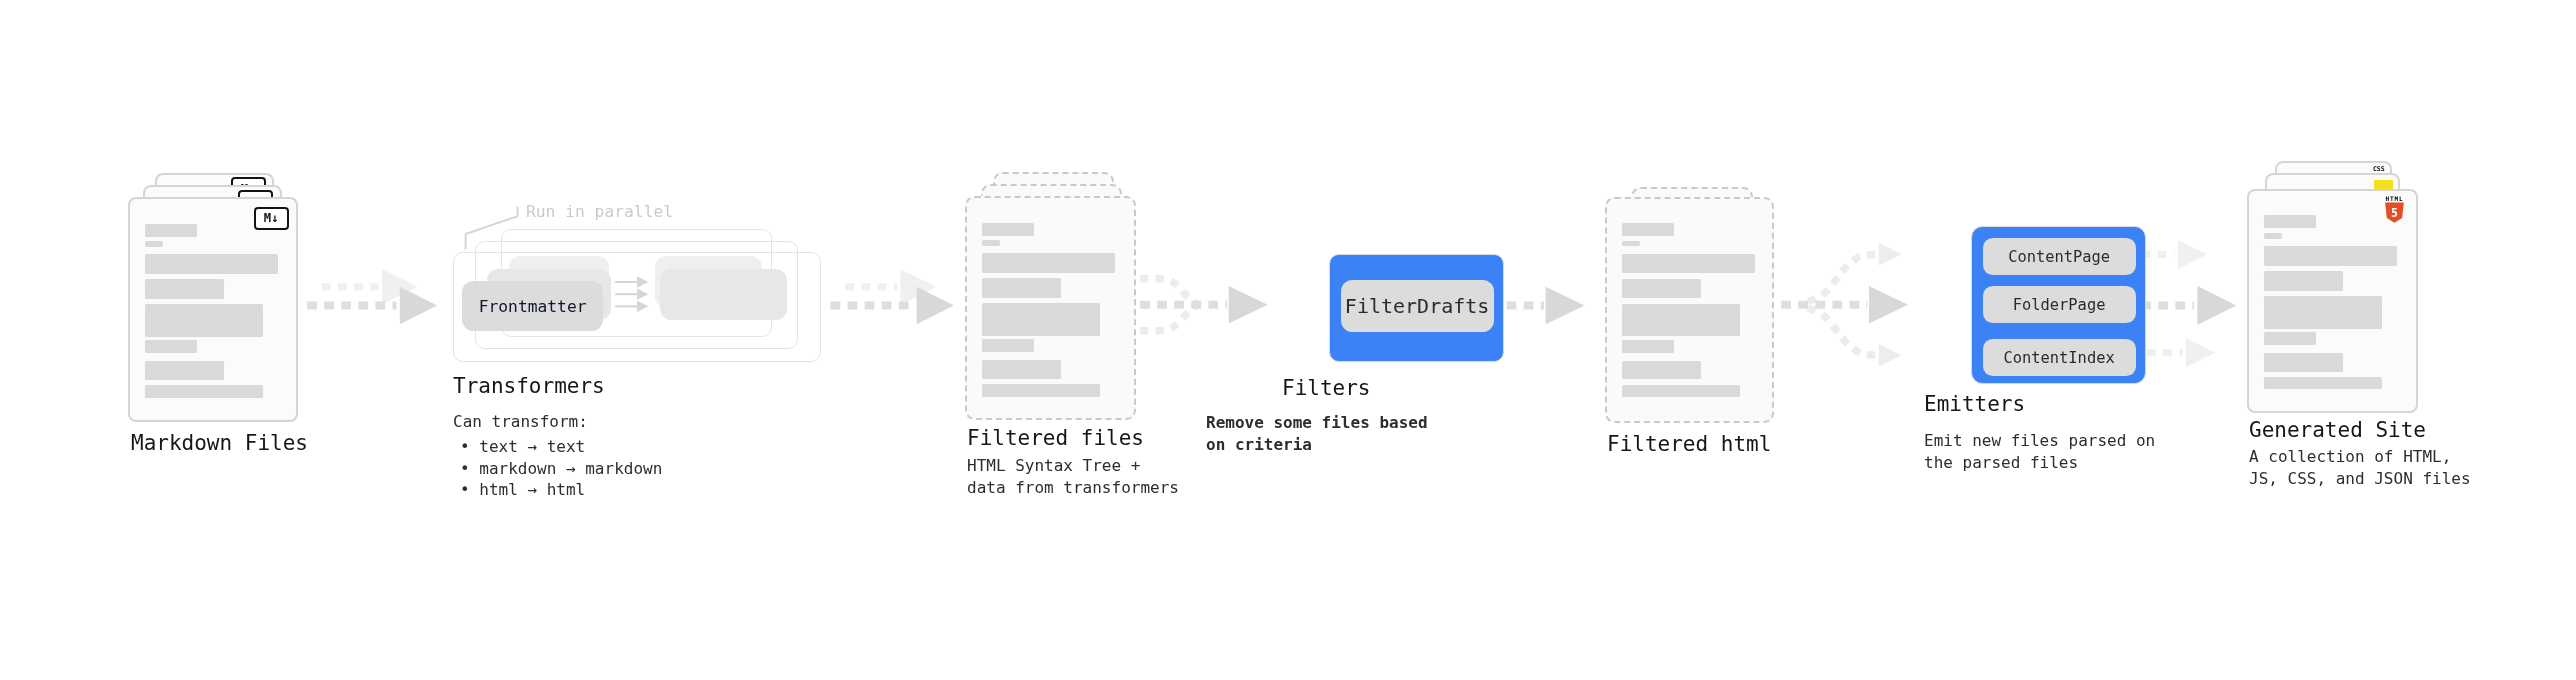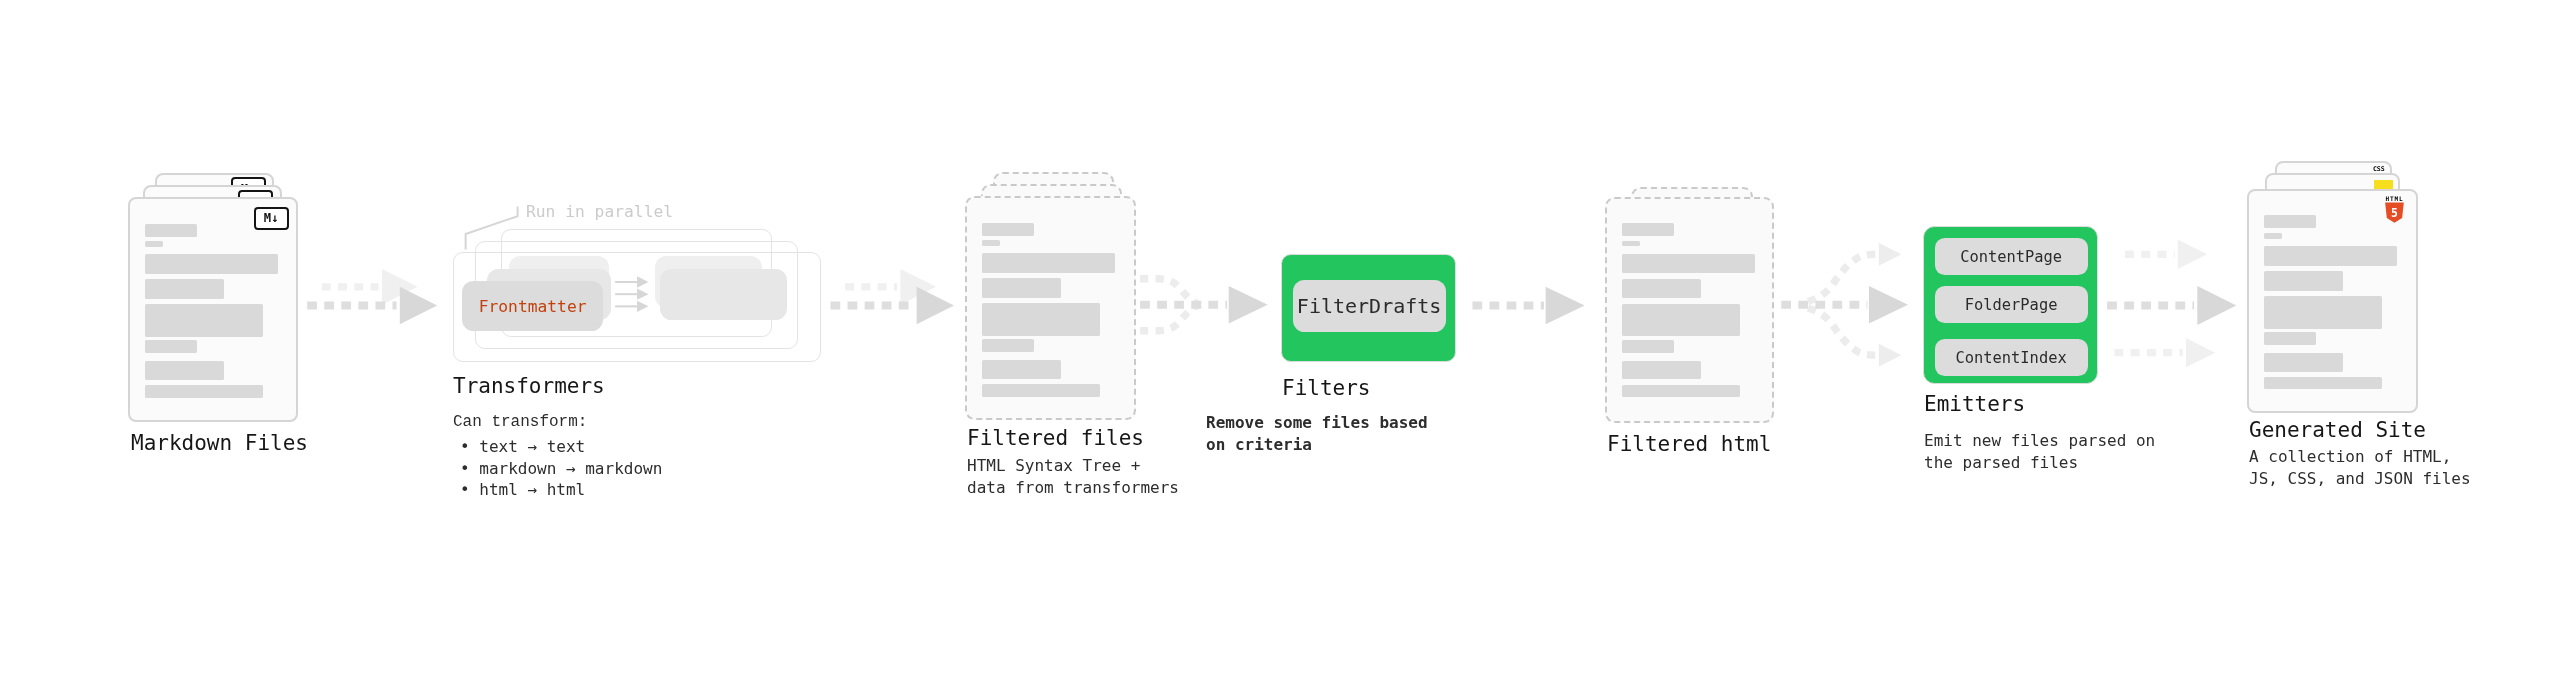--- a/index.html
+++ b/index.html
@@ -43,24 +43,24 @@
     line-height:1; border-bottom:2.4px solid var(--css,#2965f1); padding-bottom:0.8px; }
   .js-icon  { position:absolute; width:19.5px; height:9.8px; background:var(--js,#f7df1e); }
   .html5-icon { position:absolute; display:flex; flex-direction:column; align-items:center; }
   .h5t { font-size:6.1px; font-weight:bold; color:#000; line-height:1.2; letter-spacing:0.8px; }
   .h5s { width:18.7px; height:20.3px; background:var(--html5,#e44d26); color:#fff;
     clip-path:polygon(0 0,100% 0,91% 77%,50% 100%,9% 77%); font-size:11.4px; font-weight:bold;
     display:flex; align-items:center; justify-content:center; }
 
   .t-layer { position:absolute; border:1.6px solid #e3e3e3; border-radius:9.8px; }
   .t-pill  { position:absolute; border-radius:11.4px; display:flex; align-items:center;
-    justify-content:center; font-size:16.3px; color:#c2410c; }
+    justify-content:center; font-size:16.3px; color:#0f172a; }
   .g1 { background:var(--pill,#dcdcdc); } .g2 { background:#e7e7e7; } .g3 { background:#efefef; }
 
-  .box  { position:absolute; background:#22c55e; border:1.6px solid #dcdcdc; border-radius:9.8px; }
+  .box  { position:absolute; background:#3b82f6; border:1.6px solid #dcdcdc; border-radius:9.8px;margin-left:48px; }
   .pill { position:absolute; background:var(--pill,#dcdcdc); border-radius:10.6px;
     display:flex; align-items:center; justify-content:center; font-size:20px; color:#2b2b2b; }
 
   .h   { position:absolute; font-size:21px; font-weight:500; color:#161616; white-space:nowrap; line-height:1.1; }
   .cap { position:absolute; font-size:16px; line-height:22px; color:#2d2d2d; white-space:pre-line; }
   .bullets { position:absolute; font-size:16px; line-height:21.5px; color:#2d2d2d; }
   .annot { position:absolute; font-size:16.3px; color:#cbcbcb; white-space:nowrap; }
 </style>
 </head>
 <body>
@@ -139,21 +139,21 @@
     <span class="t-pill g3" style="right:9px;top:26px;width:107px;height:52px;"></span>
   </div>
   <div class="t-layer" style="left:475px;top:241px;width:321px;height:106px;">
     <span class="t-pill g2" style="left:10.6px;top:27px;width:124px;height:51px;"></span>
     <span class="t-pill g2" style="right:9.8px;top:27px;width:127px;height:51px;"></span>
   </div>
   <div class="t-layer" style="left:453px;top:252px;width:366px;height:108px;">
     <span class="t-pill g1" style="left:8.1px;top:28px;width:141px;height:50px;">Frontmatter</span>
   </div>
   <div class="h" style="left:453px;top:375px;">Transformers</div>
-  <div class="cap" style="left:453px;top:411px;font-family:Liberation Mono, monospace;">Can transform:</div>
+  <div class="cap" style="left:453px;top:411px;">Can transform:</div>
   <div class="bullets" style="left:460px;top:436px;">
     <div>• text → text</div>
     <div>• markdown → markdown</div>
     <div>• html → html</div>
   </div>
 
   <div class="group" style="left:965px;top:172px;width:167px;height:245px;">
     <div class="card dashedc" style="left:28.4px;top:0;width:117px;height:36px;"></div>
     <div class="card dashedc" style="left:16.3px;top:12.2px;width:137px;height:36px;"></div>
     <div class="card dashedc" style="left:0;top:24.4px;width:167px;height:220px;">

